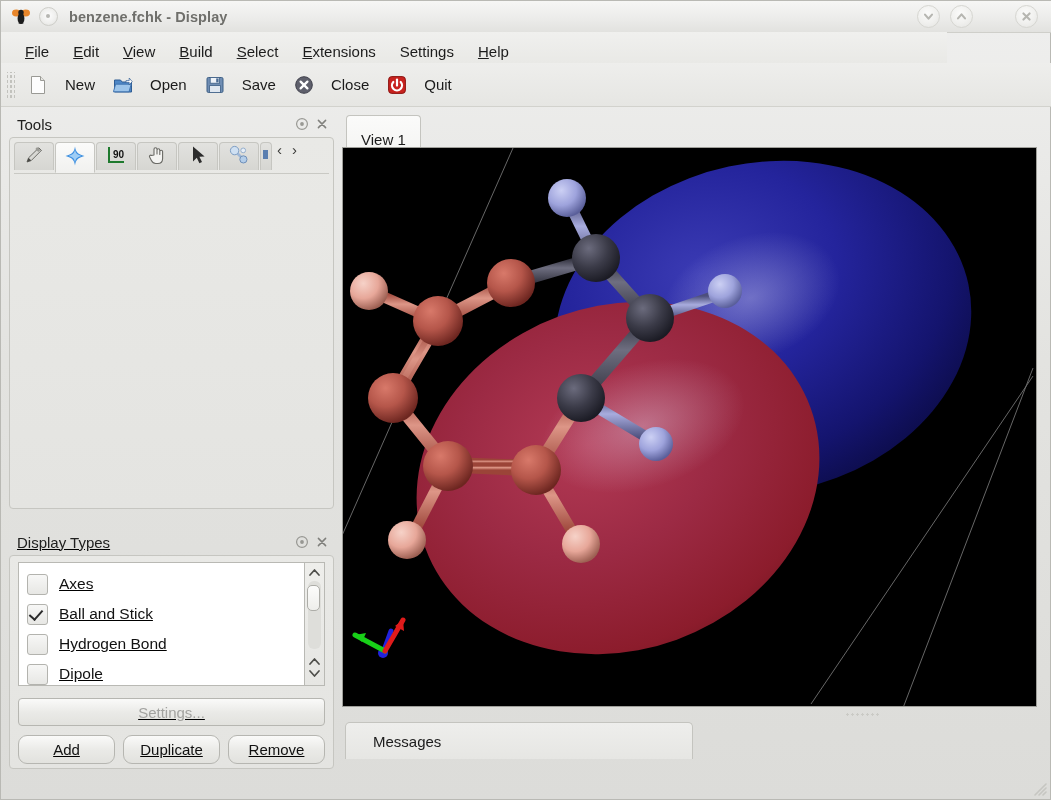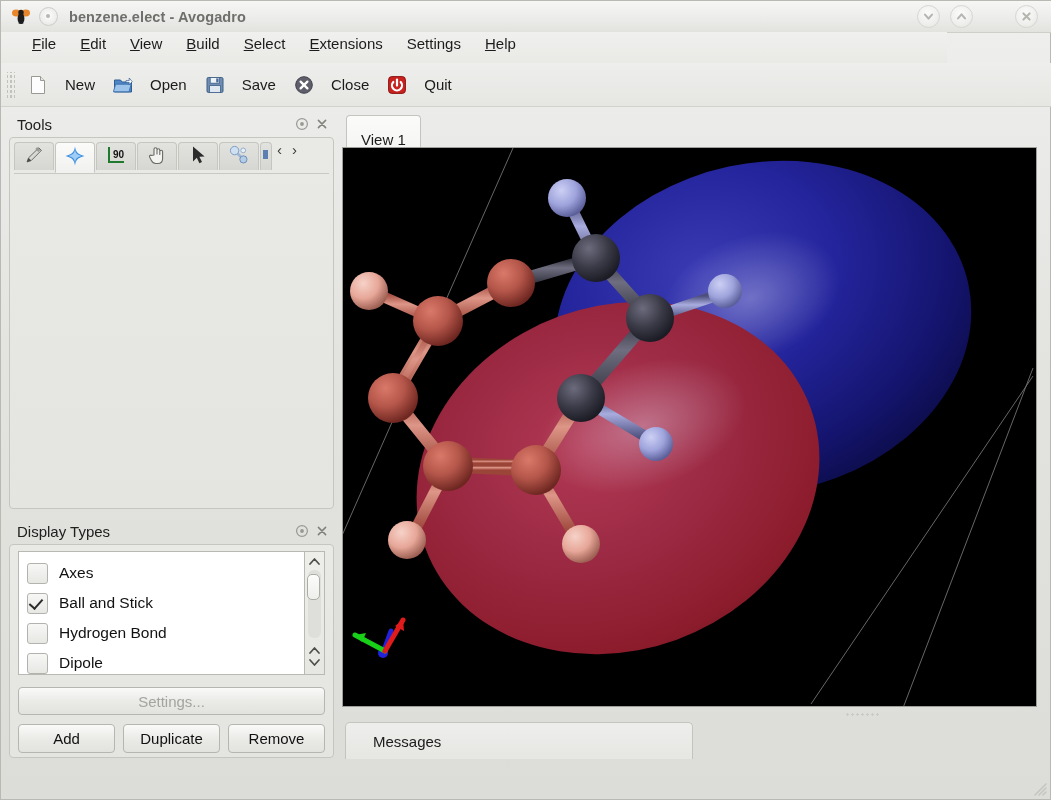--- a/index.html
+++ b/index.html
@@ -47,21 +47,21 @@
     background: radial-gradient(circle at 45% 35%, #fbfbfa 0%, #f0f0ee 55%, #e3e3e0 100%);
     border: 1px solid #d6d6d1;
     display:flex; align-items:center; justify-content:center;
   }
   .tb-btn svg { display:block; }
   .tb-gap { width: 22px; }
 
   
   #menubar {
     position: absolute; left:0; top: 31px; width: 946px; height: 31px;
-    display: flex; align-items: flex-start; padding-left: 19px; box-sizing:border-box;
+    display: flex; align-items: flex-end; padding-left: 12px; box-sizing:border-box;
     background: linear-gradient(180deg,#f0f0ee 0%,#e9e9e6 100%);
   }
   .menu-item {
     font-size: 15px; color: #1c1c1c; padding: 3px 12px; white-space: nowrap;
     border-radius: 3px; cursor: default;
   }
   .menu-item .mn { text-decoration: underline; }
 
   
   #toolbar {
@@ -128,21 +128,21 @@
     background: linear-gradient(180deg,#f1f1ef 0%,#ebebe8 100%);
     border:1px solid #c9c9c4; border-top:none;
     height: 336px; box-sizing:border-box;
     border-bottom-left-radius:4px; border-bottom-right-radius:4px;
   }
   .tool-page-title {
     text-align:center; font-size: 15px; color:#1d1d1c; padding-top: 10px;
   }
 
   
-  #display-panel { top: 407px; }
+  #display-panel { top: 418px; text-decoration: underline; }
   #display-body { height: 214px; padding: 6px 8px 8px 8px; }
   .list-wrap { display:flex; height: 124px; }
   .list-box {
     flex: 1 1 auto; background:#ffffff; border:1px solid #b9b9b4;
     border-right:none; padding: 6px 0 0 0; box-sizing:border-box; overflow:hidden;
   }
   .list-row {
     display:flex; align-items:center; gap:11px; height:30px; padding-left: 8px;
     font-size: 15.5px; color:#111; cursor:default;
   }
@@ -173,21 +173,21 @@
 
   .btn {
     border: 1px solid #b6b6b1; border-radius: 4px;
     background: linear-gradient(180deg,#fafaf9 0%,#eaeae7 52%,#e2e2de 100%);
     font-size: 15px; color:#111; display:flex; align-items:center; justify-content:center;
     cursor:default; box-sizing:border-box;
   }
   .btn.disabled { color:#a3a3a0; }
   #settings-btn { width: 100%; height: 28px; margin-top: 12px; }
   .btn-row { display:flex; gap: 8px; margin-top: 9px; }
-  .btn-row .btn { flex: 1 1 0; height: 29px; }
+  .btn-row .btn { flex: 1 1 0; height: 29px; border-radius: 9px; }
 
   
   #view-tabbar {
     position:absolute; left: 341px; top: 112px; width: 702px; height: 33px;
   }
   .view-tab {
     position:absolute; left: 4px; top: 2px;
     height: 47px; padding: 0 14px; box-sizing:border-box;
     display:flex; align-items:center;
     background: linear-gradient(180deg,#fbfbfa 0%,#f3f3f1 100%);
@@ -230,21 +230,21 @@
     <div class="app-logo">
       <svg width="20" height="20" viewBox="0 0 20 20">
         <ellipse cx="5.2" cy="6" rx="4.2" ry="3.4" fill="#e8862a"></ellipse>
         <ellipse cx="14.8" cy="6" rx="4.2" ry="3.4" fill="#e8862a"></ellipse>
         <ellipse cx="10" cy="11.5" rx="3.4" ry="5.6" fill="#1c1c1c"></ellipse>
         <circle cx="10" cy="5.5" r="2.7" fill="#1c1c1c"></circle>
         <path d="M7.4 16.6 L10 13 L12.6 16.6 Z" fill="#1c1c1c"></path>
       </svg>
     </div>
     <div class="title-small-icon"></div>
-    <div id="window-title">benzene.elect - Avogadro</div>
+    <div id="window-title">benzene.fchk - Display</div>
     <div class="title-buttons">
       <div class="tb-btn">
         <svg width="13" height="13" viewBox="0 0 13 13">
             <path d="M3 4.6 L6.5 8.6 L10 4.6" fill="none" stroke="#b6b6b1" stroke-width="2.1" stroke-linecap="round" stroke-linejoin="round"></path>
           </svg>
       </div>
       <div class="tb-btn">
         <svg width="13" height="13" viewBox="0 0 13 13">
             <path d="M3 8.4 L6.5 4.4 L10 8.4" fill="none" stroke="#b6b6b1" stroke-width="2.1" stroke-linecap="round" stroke-linejoin="round"></path>
           </svg>

